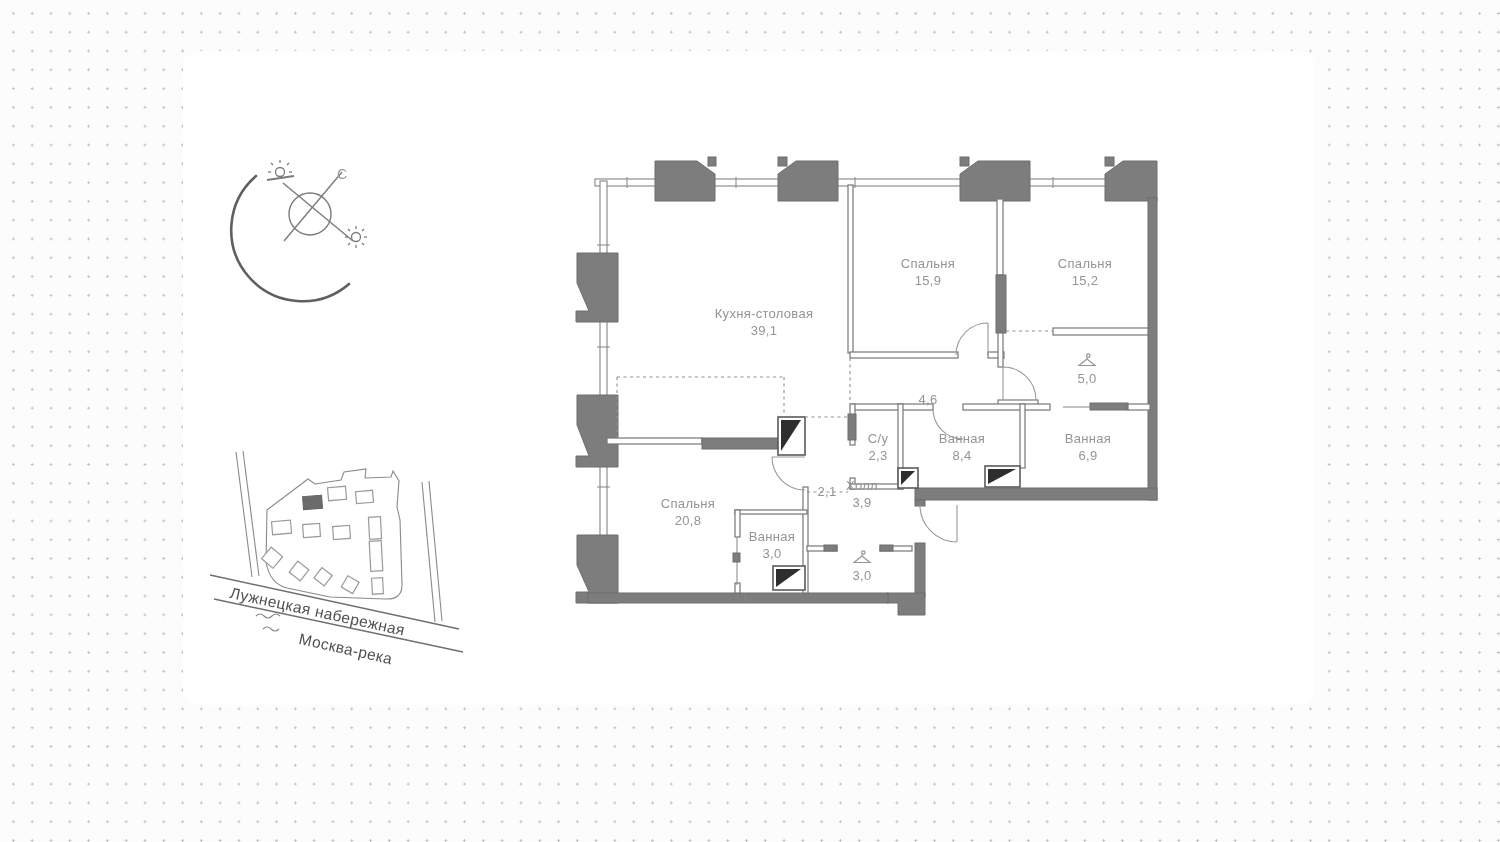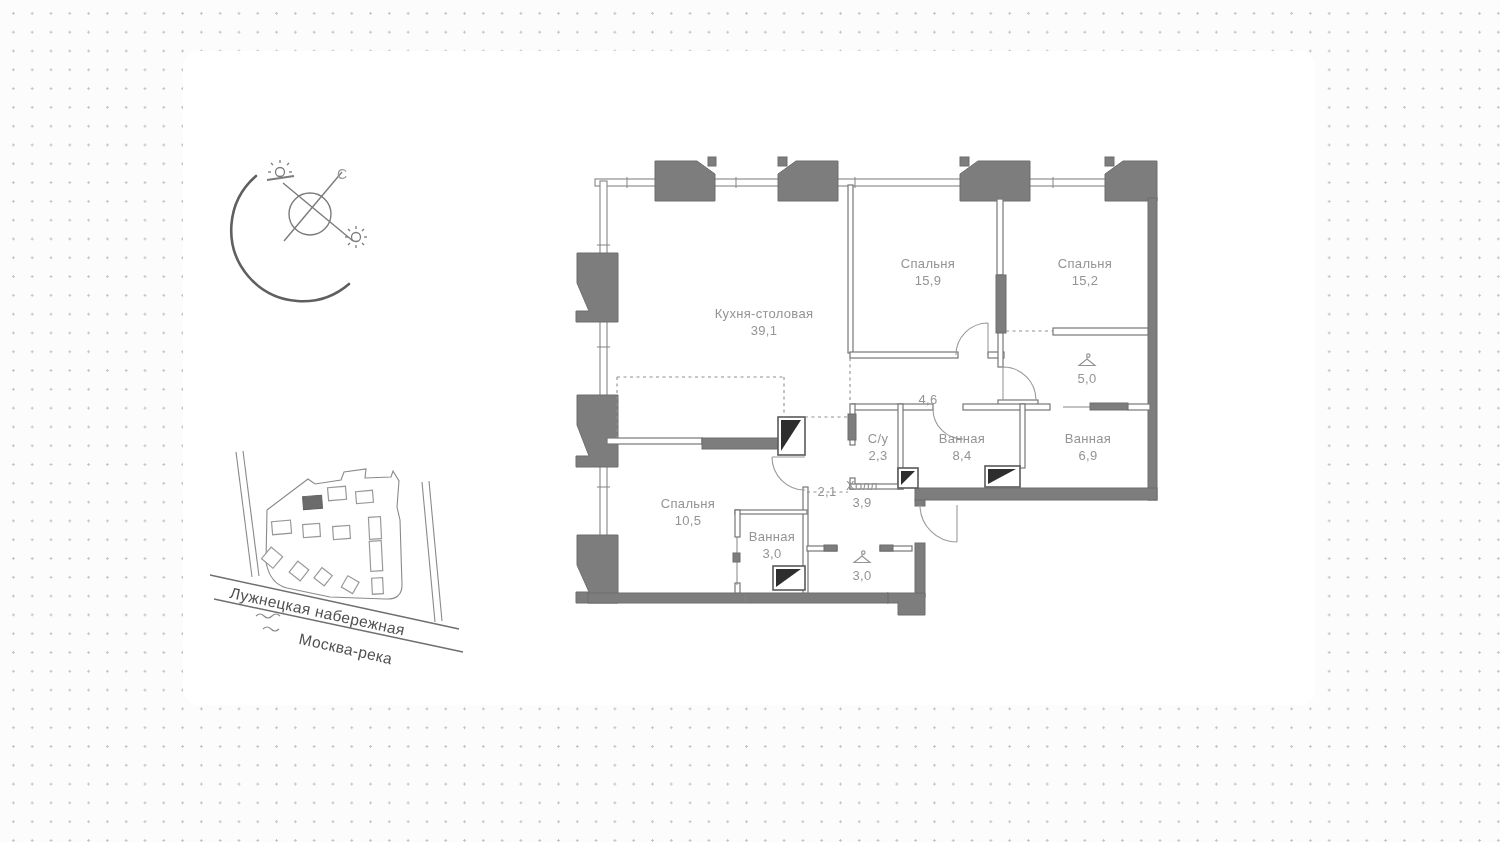--- a/index.html
+++ b/index.html
@@ -275,21 +275,21 @@
 <div class="room-label" style="left:962px;top:431px;">
   <span class="room-name">Ванная</span>
   <span class="room-area">8,4</span>
 </div>
 <div class="room-label" style="left:1088px;top:431px;">
   <span class="room-name">Ванная</span>
   <span class="room-area">6,9</span>
 </div>
 <div class="room-label" style="left:688px;top:496px;">
   <span class="room-name">Спальня</span>
-  <span class="room-area">10,5</span>
+  <span class="room-area">20,8</span>
 </div>
 <div class="room-label" style="left:772px;top:529px;">
   <span class="room-name">Ванная</span>
   <span class="room-area">3,0</span>
 </div>
 <div class="room-label" style="left:862px;top:478px;">
   <span class="room-name">Холл</span>
   <span class="room-area">3,9</span>
 </div>
 <div class="hanger" style="left:862px;top:550px;">

